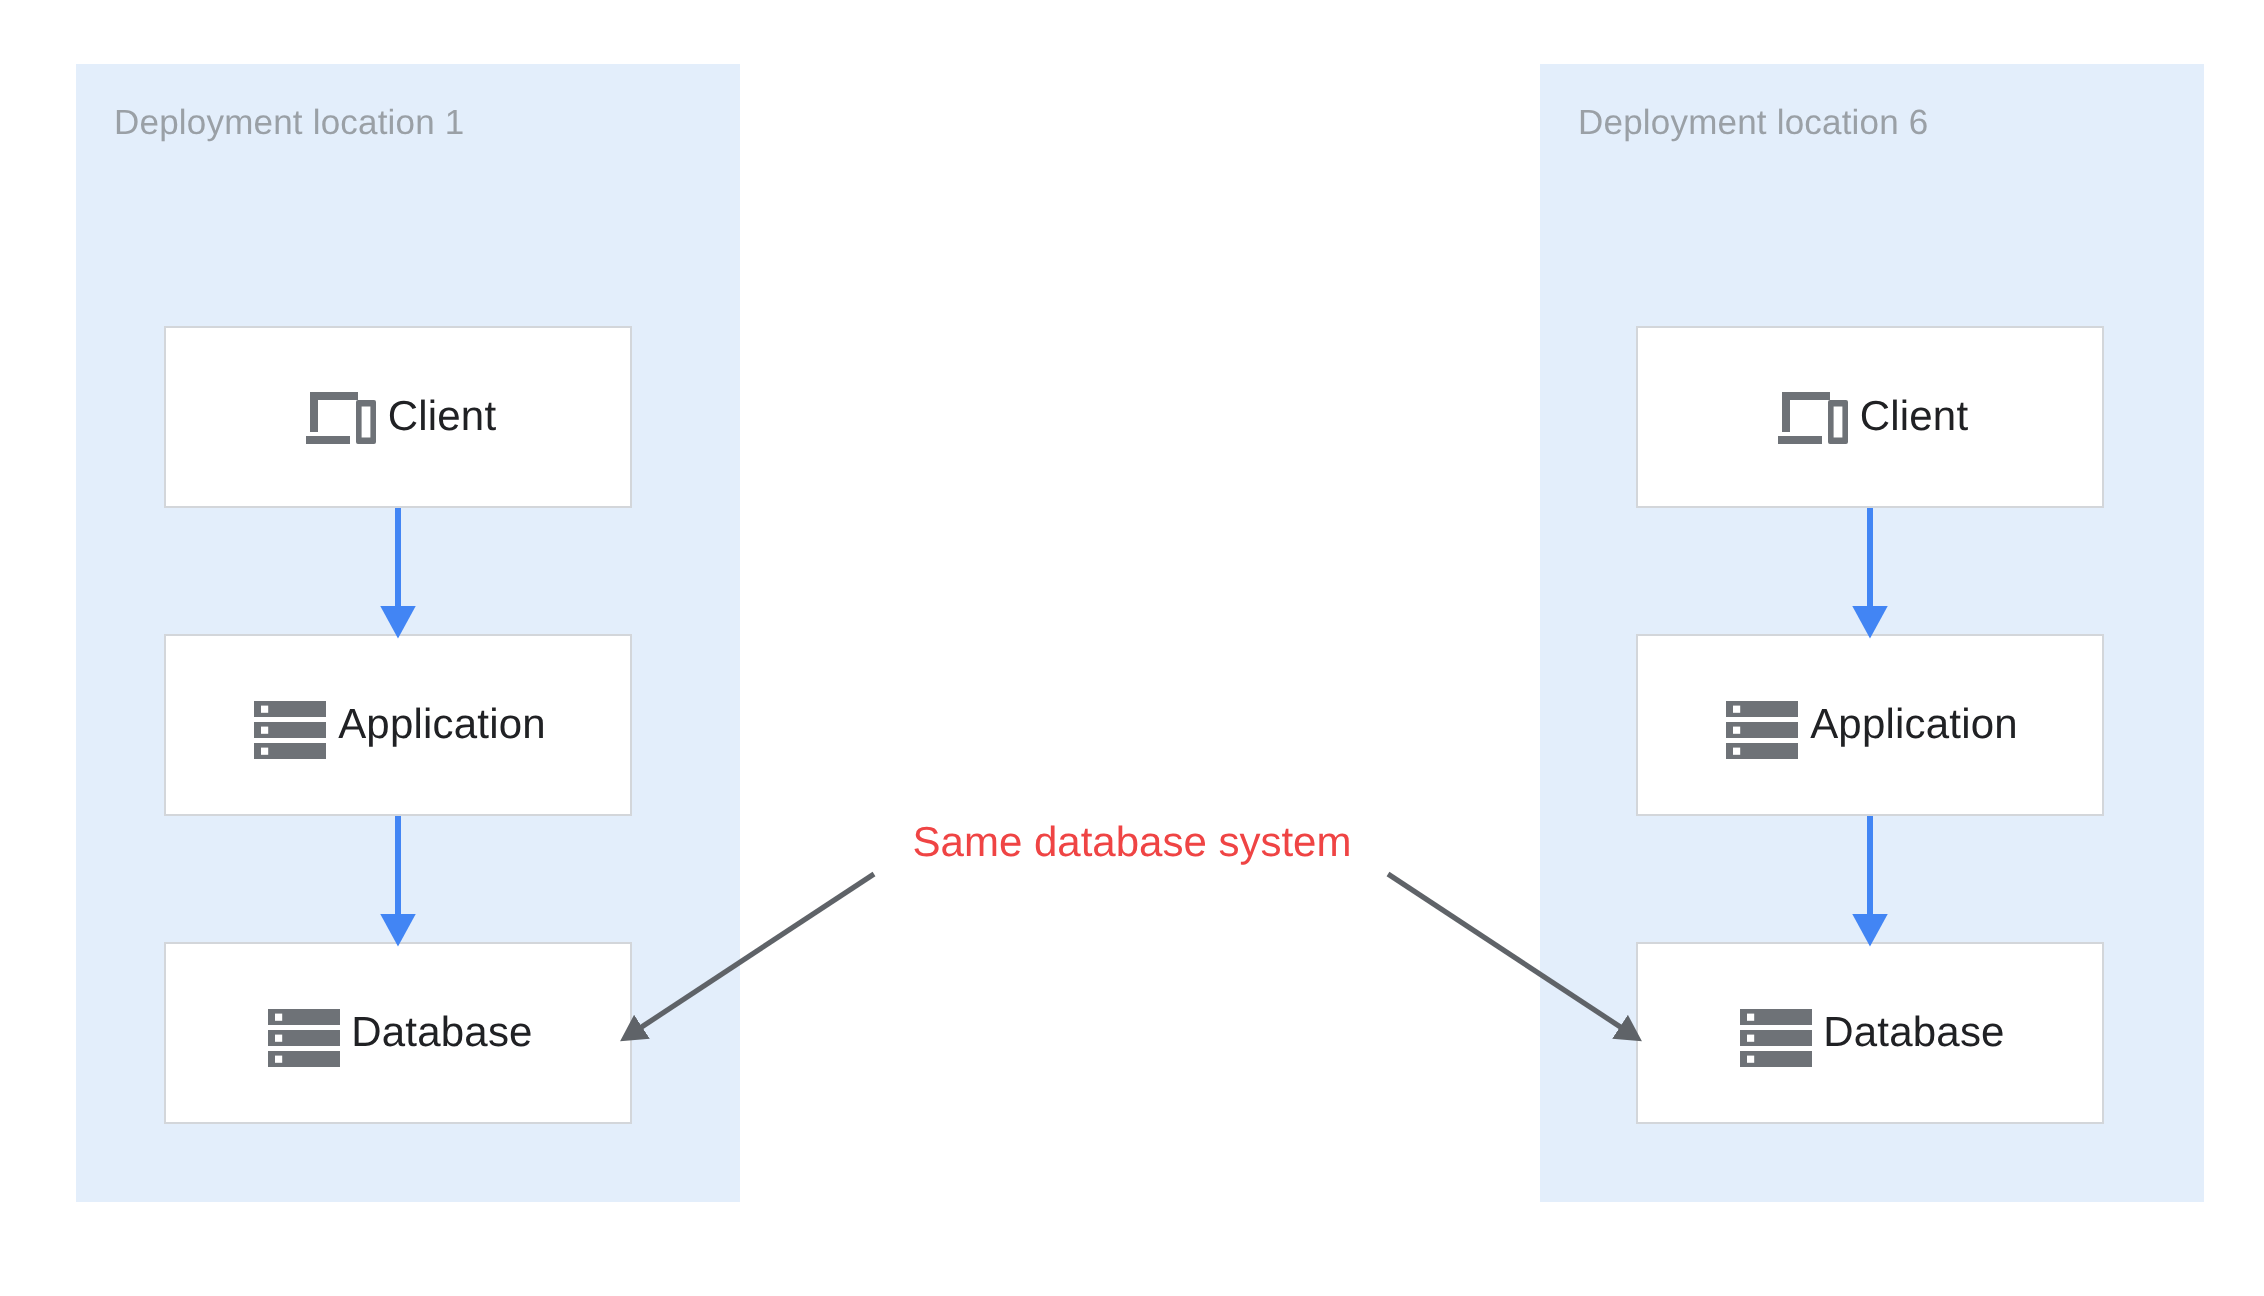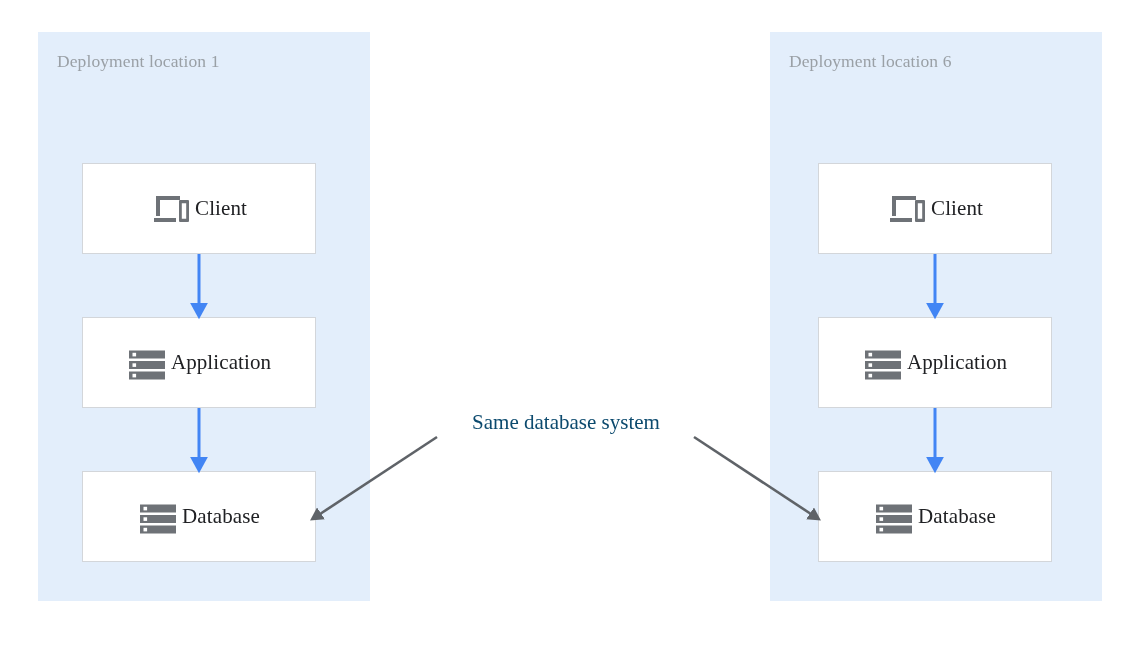--- a/index.html
+++ b/index.html
@@ -10,21 +10,20 @@
   body {
     font-family: "Liberation Sans", sans-serif;
     -webkit-font-smoothing: antialiased;
   }
   #canvas {
     position: relative;
     width: 1132px;
     height: 648px;
     background: #ffffff;
     overflow: hidden;
-    font-family: Liberation Serif, serif;
   }
 
   
   .panel {
     position: absolute;
     background: #e3eefb;
     box-sizing: border-box;
   }
   .panel-label {
     position: absolute;
@@ -70,21 +69,21 @@
     overflow: visible;
     pointer-events: none;
   }
 
   
   .center-note {
     position: absolute;
     text-align: center;
     font-size: 21px;
     line-height: 28px;
-    color: #0c4a6e;
+    color: #ef4444;
     white-space: pre-line;
   }
 </style>
 </head>
 <body>
 
 <div id="canvas">
 
   <div class="panel" style="left:38px; top:32px; width:332px; height:569px;">
     <div class="panel-label">Deployment location 1</div>

